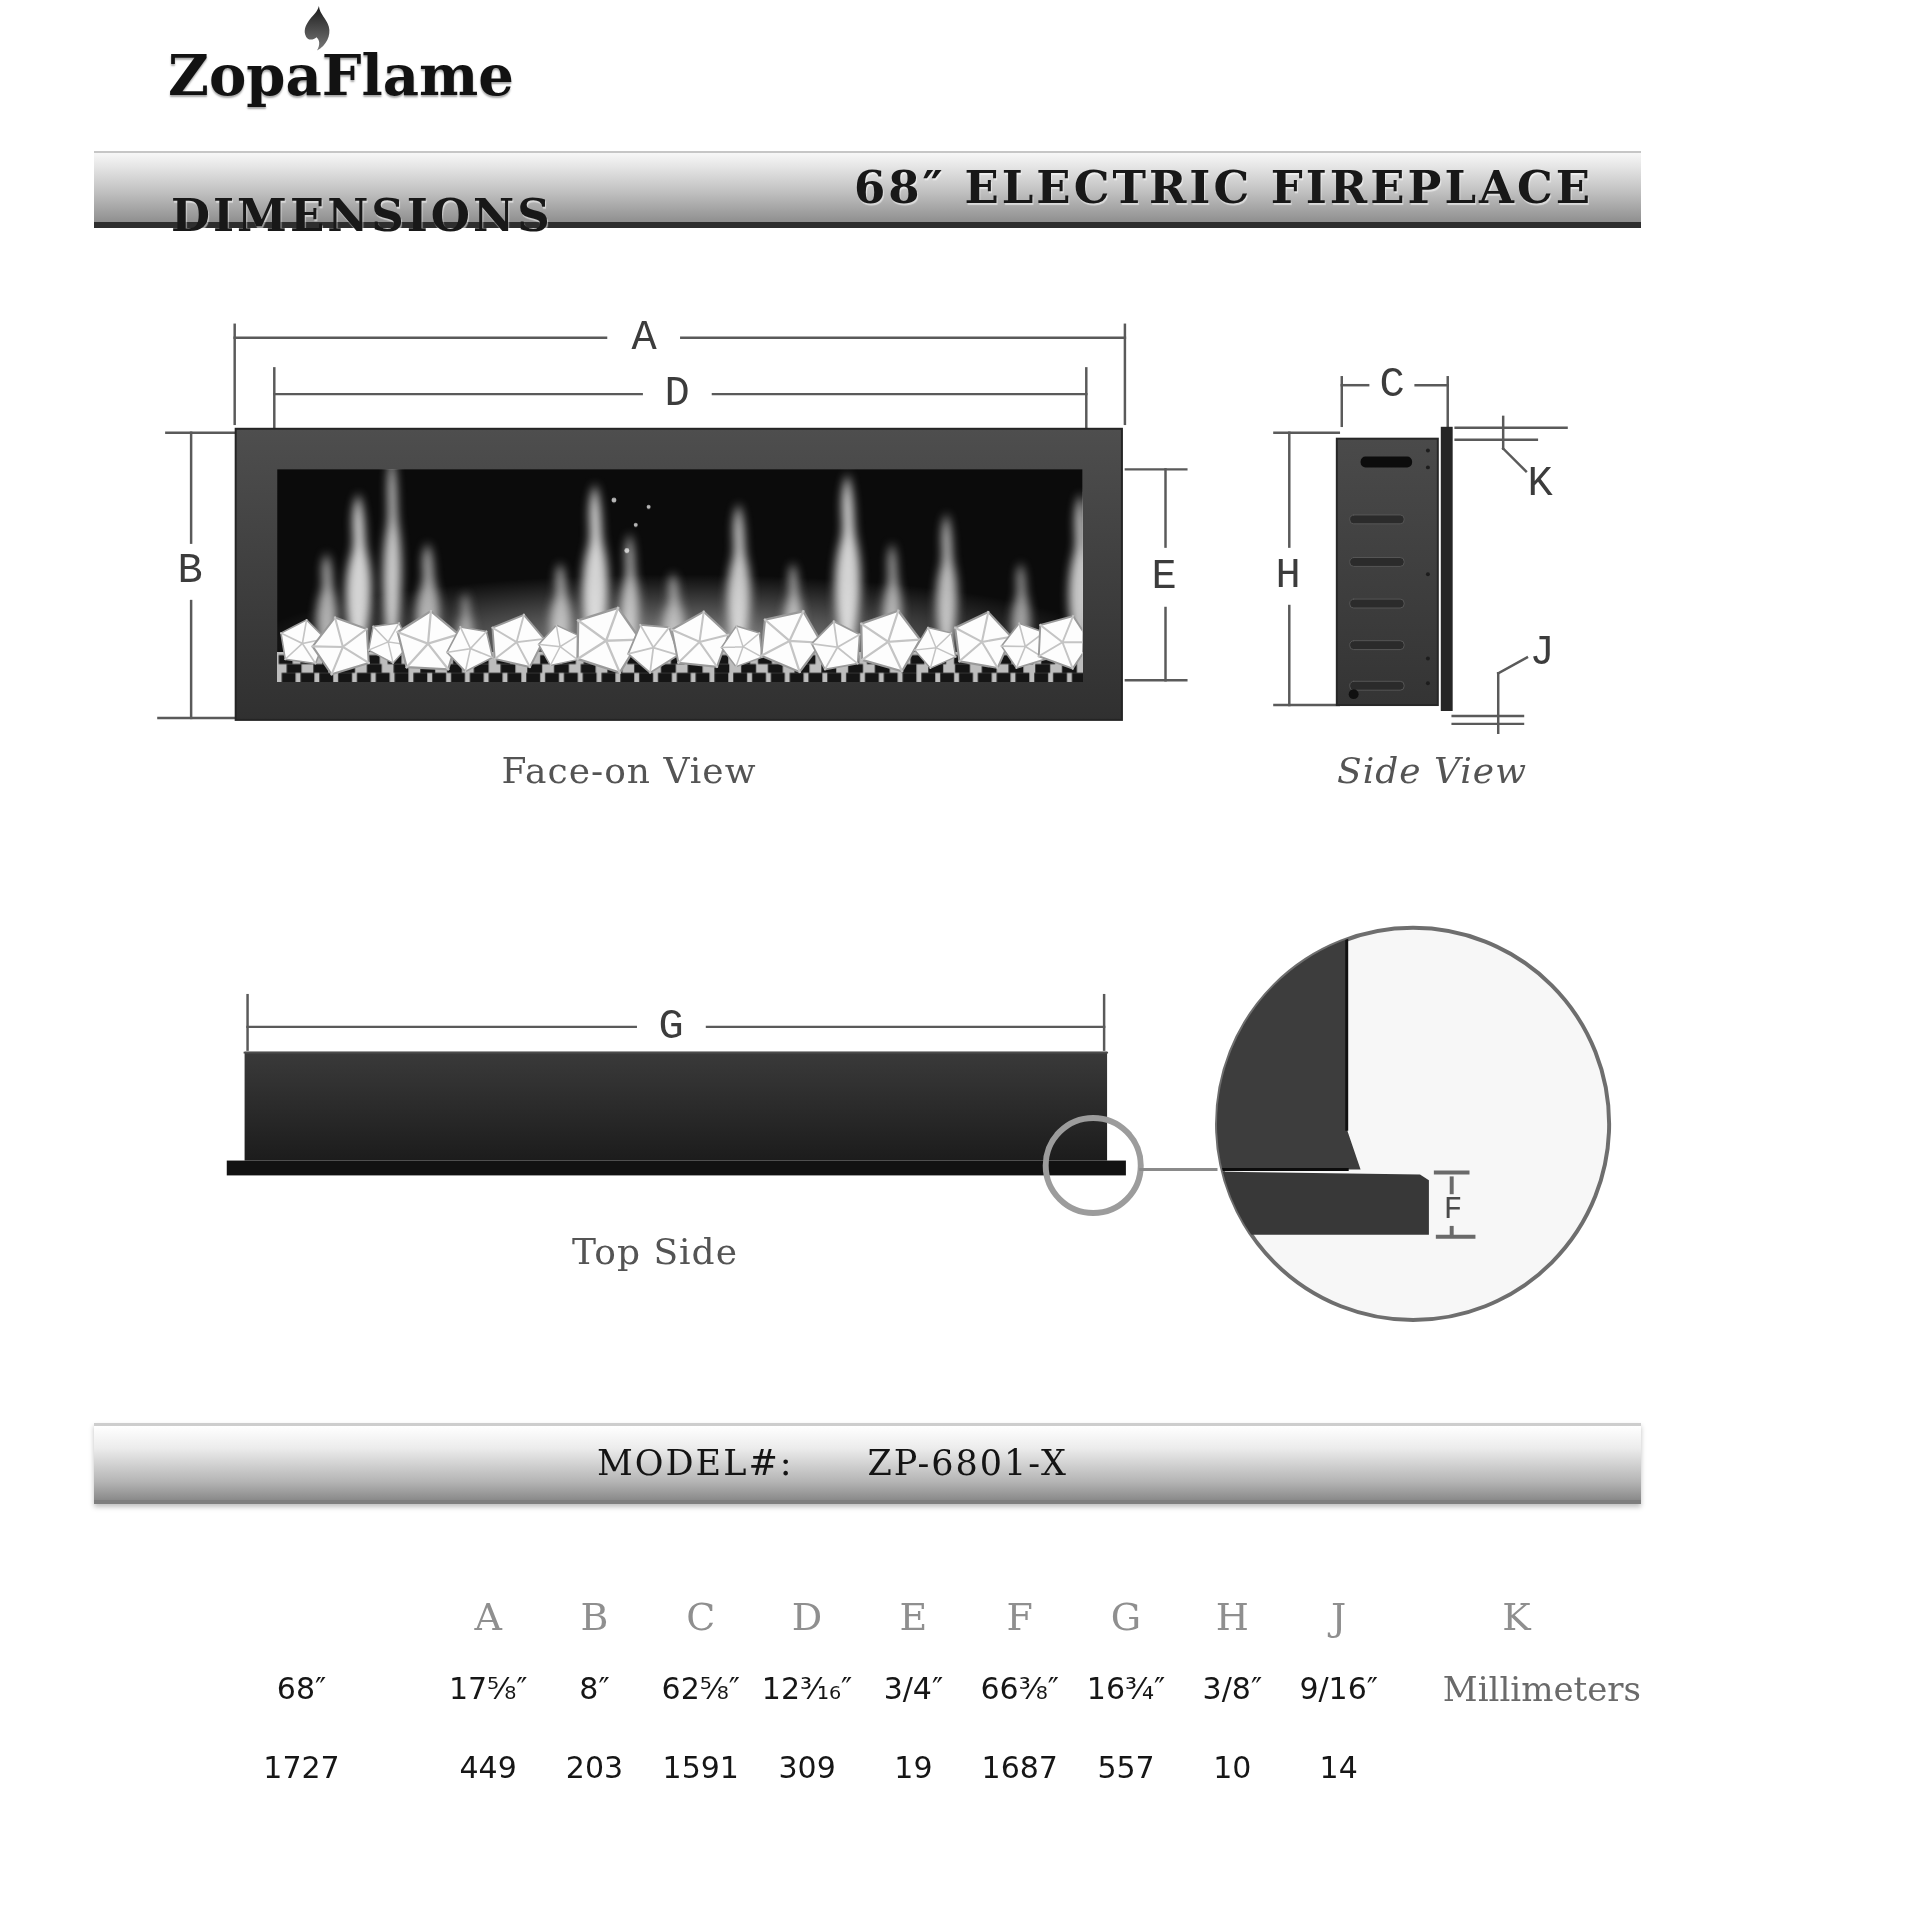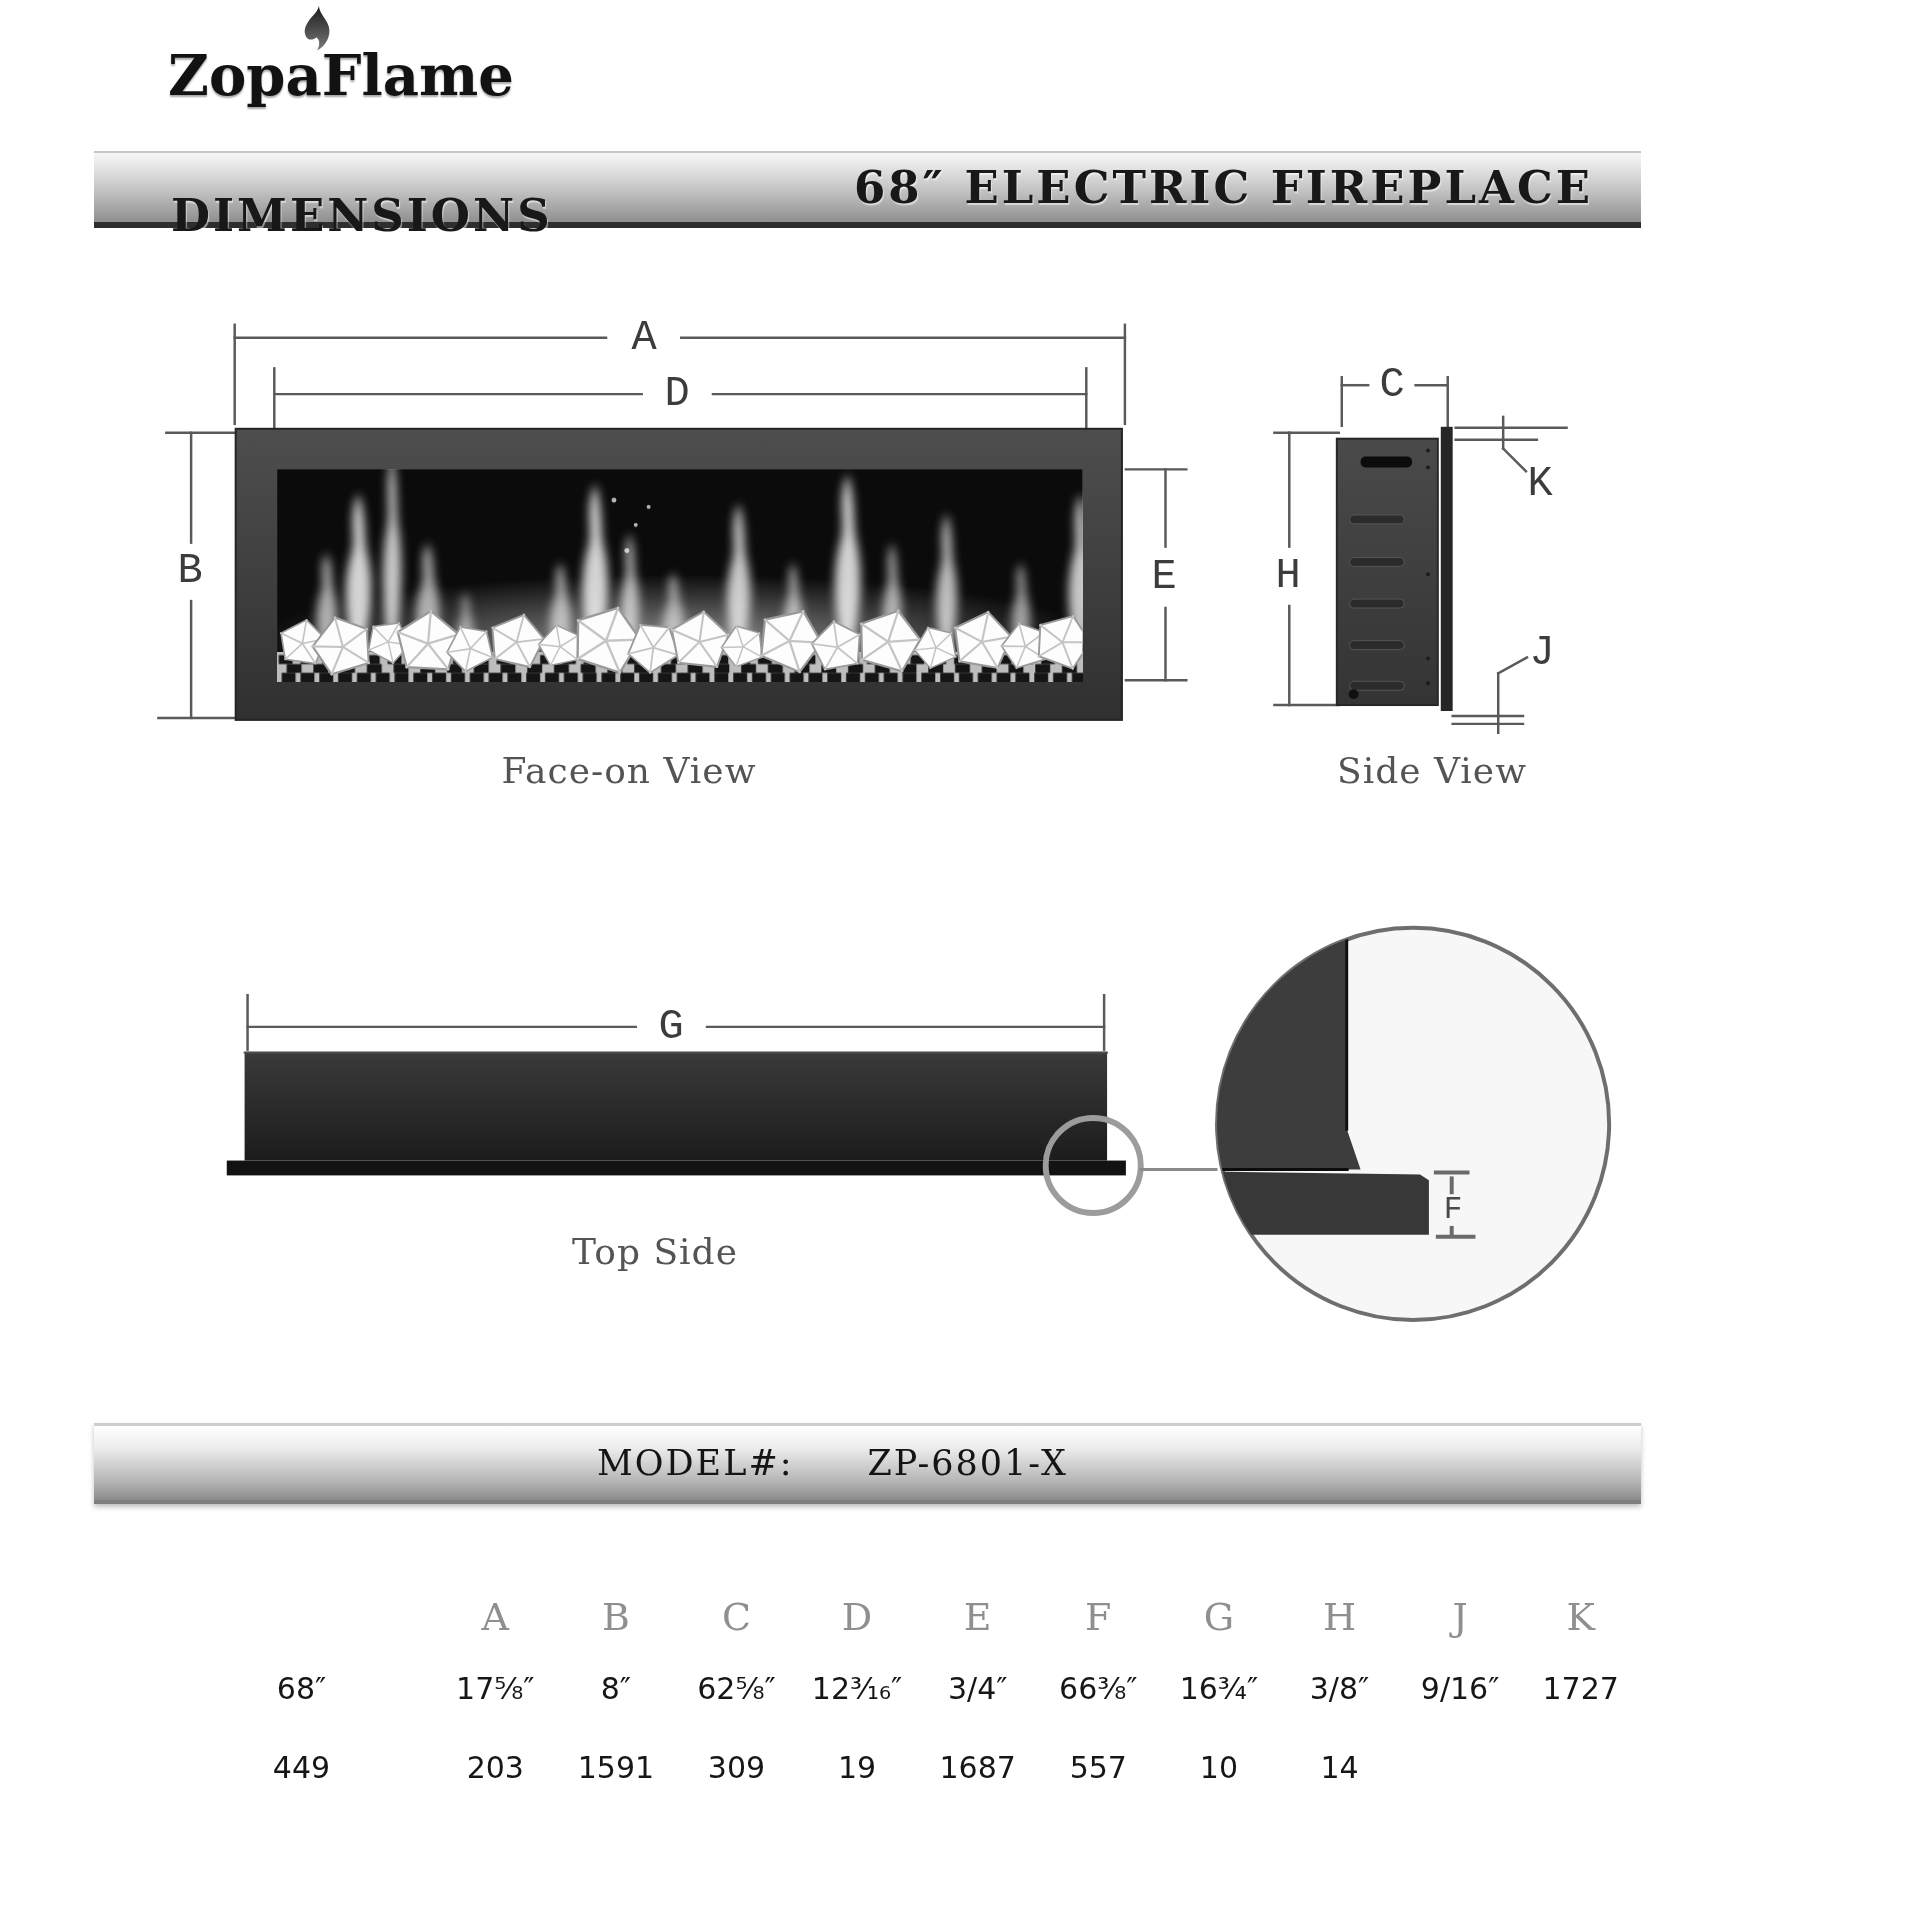--- a/index.html
+++ b/index.html
@@ -295,21 +295,21 @@
   <div class="dletter onbg" style="left:190px;top:571px;">B</div>
   <div class="dletter onbg" style="left:1164px;top:577px;">E</div>
   <div class="dletter onbg" style="left:1392px;top:385px;">C</div>
   <div class="dletter" style="left:1540px;top:484px;">K</div>
   <div class="dletter onbg" style="left:1288px;top:576px;">H</div>
   <div class="dletter" style="left:1542px;top:653px;">J</div>
   <div class="dletter onbg" style="left:671px;top:1027px;">G</div>
   <div class="dletter small" style="left:1453px;top:1209px;">F</div>
 
   <div class="caption" style="left:629px;top:770px;">Face-on View</div>
-  <div class="caption" style="left:1432px;top:770px;">Side View</div>
+  <div class="caption" style="left:1432px;top:770px;font-style:italic;">Side View</div>
   <div class="caption" style="left:655px;top:1251px;">Top Side</div>
 
   <div class="bar model-bar">
     <div class="model-line">
       <span>MODEL#:</span>
       <span>ZP-6801-X</span>
     </div>
   </div>
 
   <div class="dim-table">
@@ -329,20 +329,21 @@
     <div class="cell val">17⁵⁄₈″</div>
     <div class="cell val">8″</div>
     <div class="cell val">62⁵⁄₈″</div>
     <div class="cell val">12³⁄₁₆″</div>
     <div class="cell val">3/4″</div>
     <div class="cell val">66³⁄₈″</div>
     <div class="cell val">16³⁄₄″</div>
     <div class="cell val">3/8″</div>
     <div class="cell val">9/16″</div>
 
+    <div class="cell rowlabel">Millimeters</div>
     <div class="cell val">1727</div>
     <div class="cell val">449</div>
     <div class="cell val">203</div>
     <div class="cell val">1591</div>
     <div class="cell val">309</div>
     <div class="cell val">19</div>
     <div class="cell val">1687</div>
     <div class="cell val">557</div>
     <div class="cell val">10</div>
     <div class="cell val">14</div>

